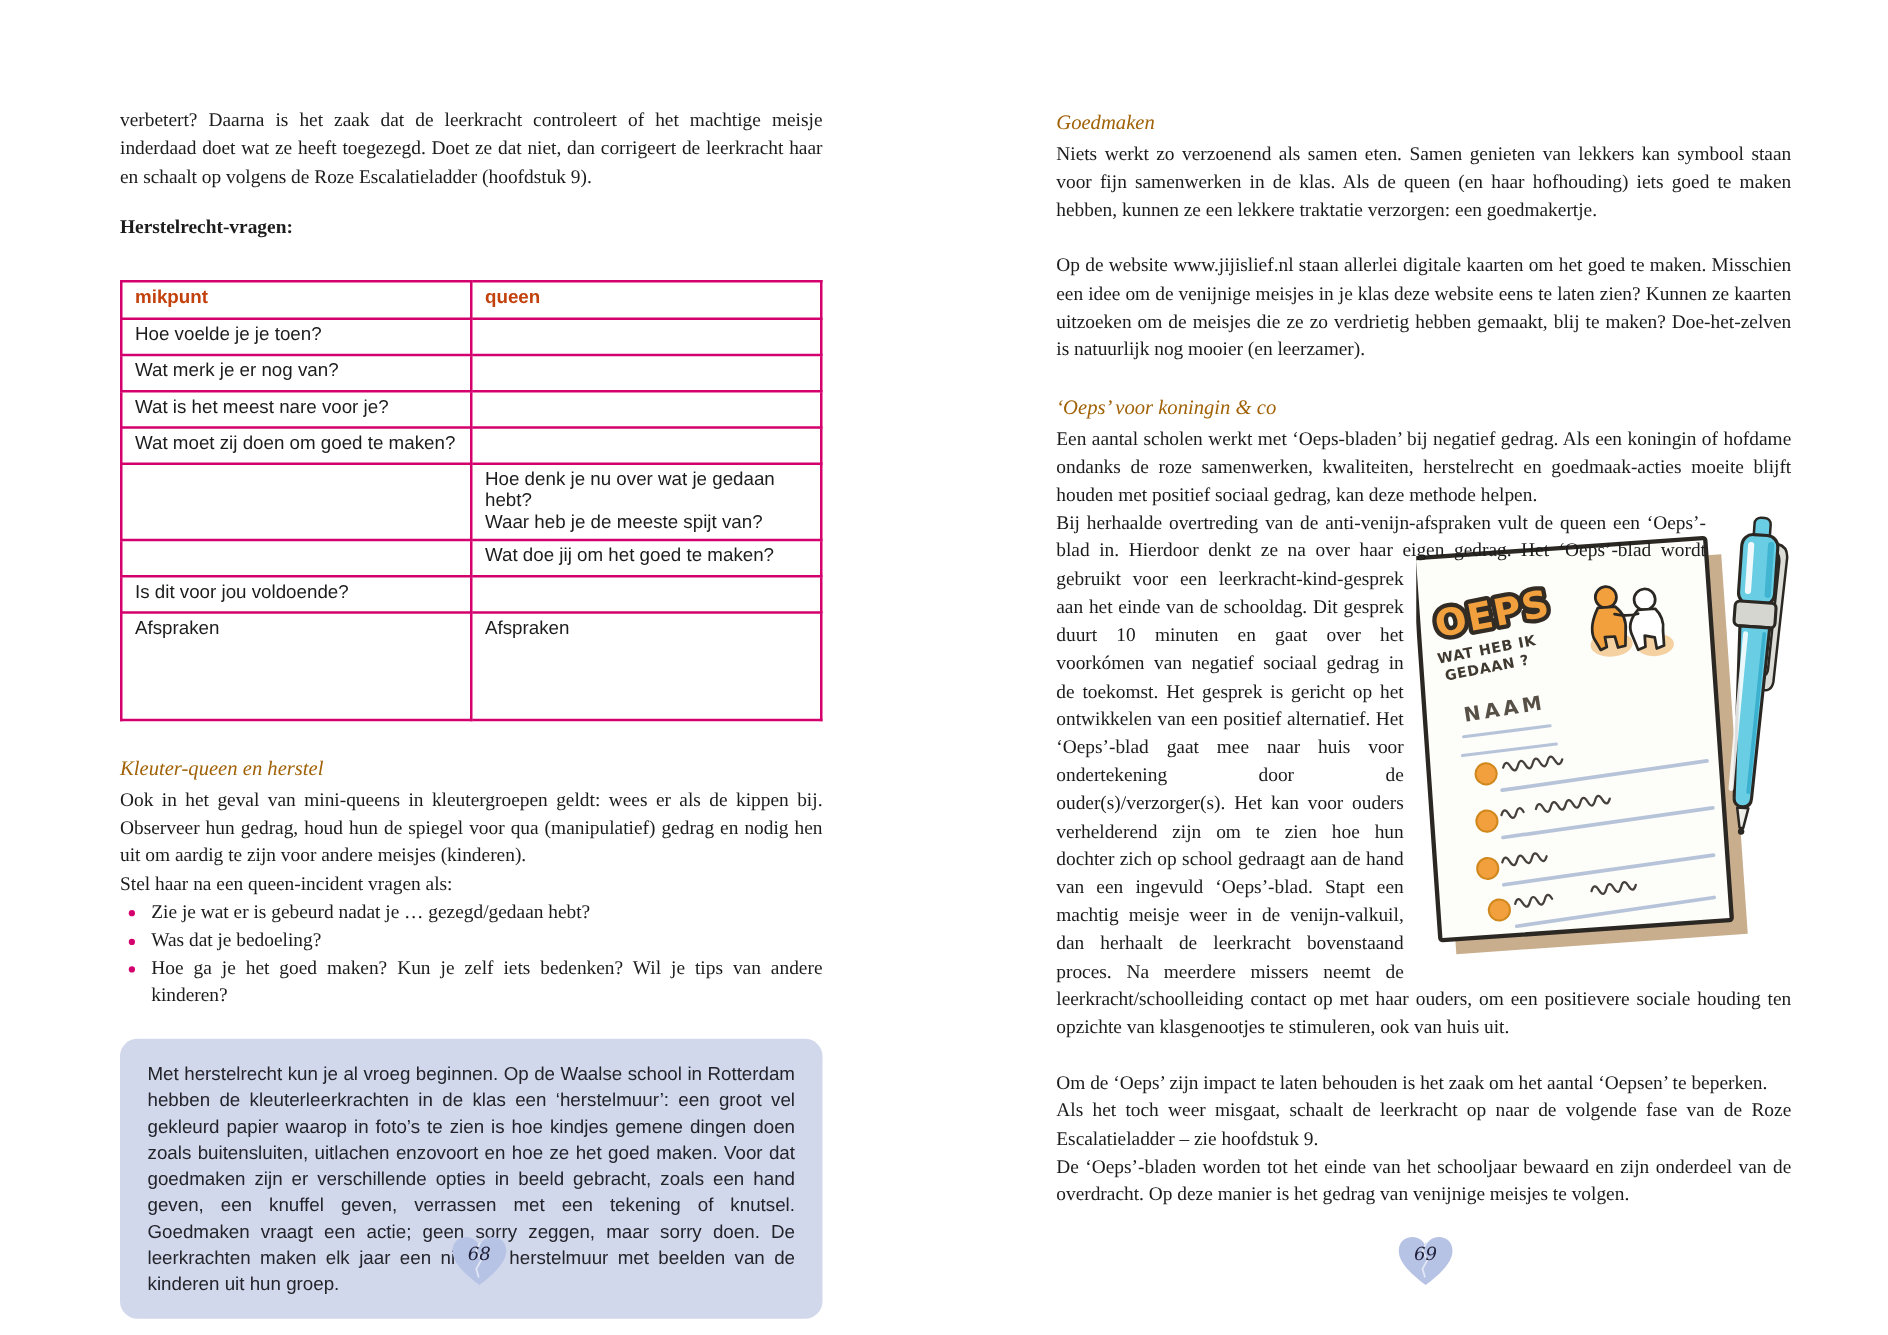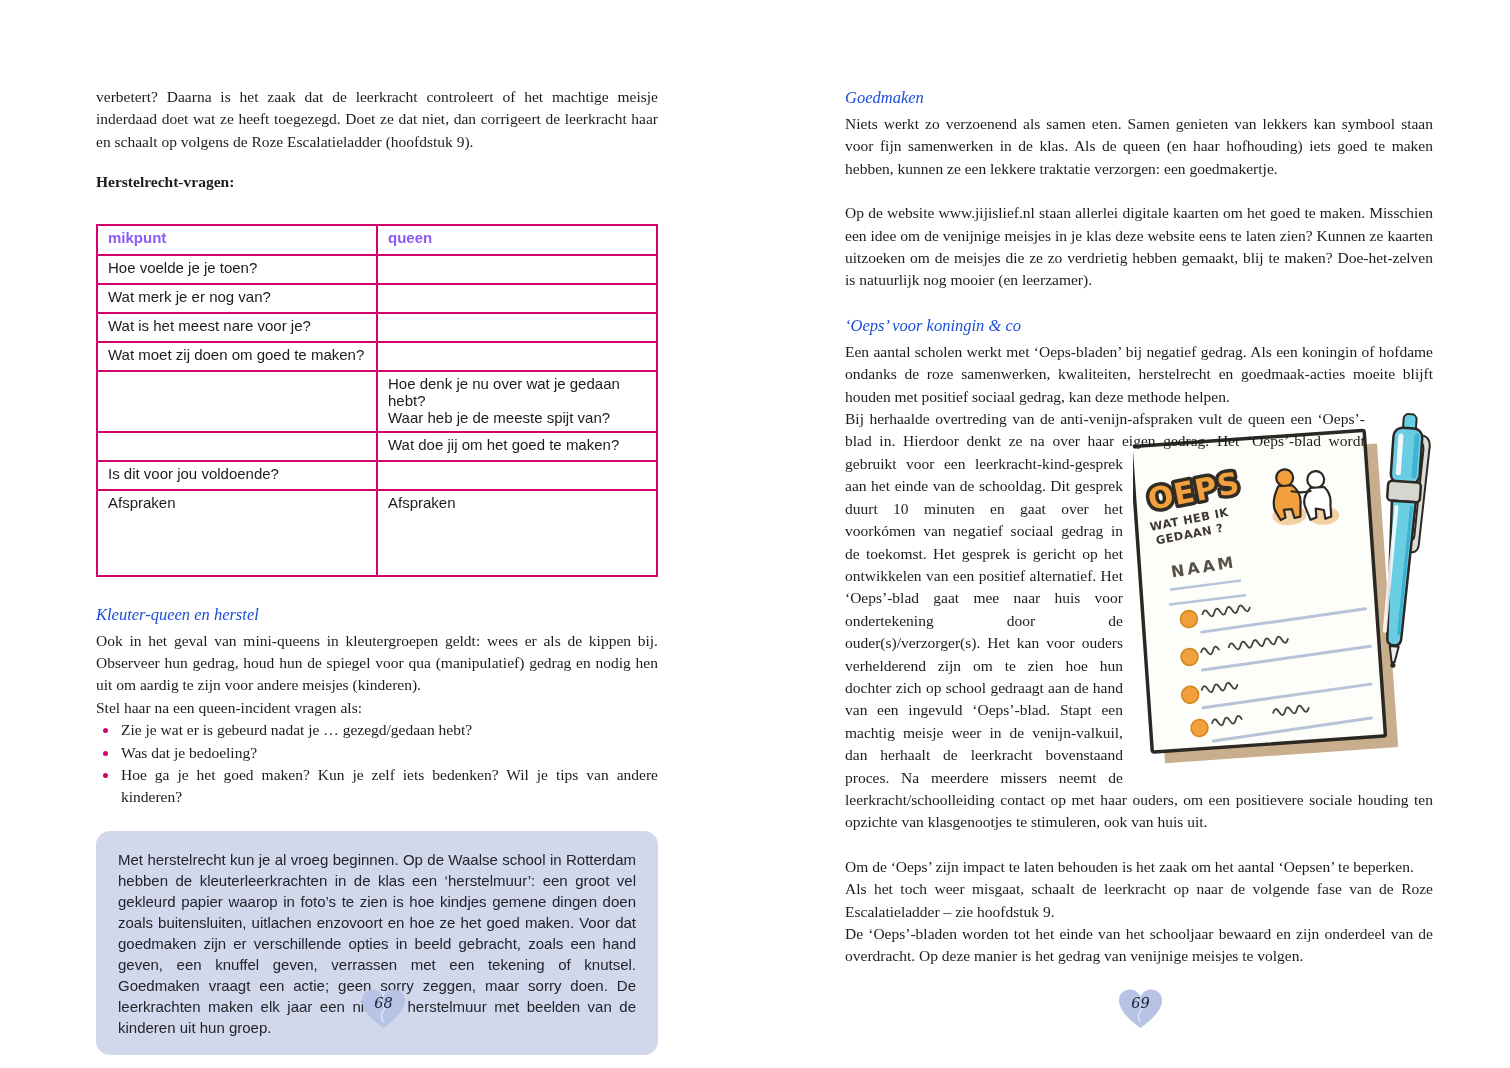--- a/index.html
+++ b/index.html
@@ -10,31 +10,31 @@
   .page { position:absolute; top:86px; }
   .page-left  { left:96px;  width:562px; }
   .page-right { left:845px; width:588px; }
 
   
   .serif { font-family:"Liberation Serif", serif; font-size:15.5px; line-height:22.4px; text-align:justify; margin:0; }
   .label-bold { font-weight:bold; text-align:left; margin:18px 0 30px 0; }
 
   .pink-heading {
     font-family:"Liberation Serif", serif; font-style:italic; font-weight:normal;
-    font-size:16.5px; line-height:24px; color:#1d4ed8; margin:0 0 3px 0; text-align:left;
+    font-size:16.5px; line-height:24px; color:#a16207; margin:0 0 3px 0; text-align:left;
   }
 
   
   table.qtable { width:100%; border-collapse:collapse; margin:13px 0 26px 0;
     font-family:"Liberation Sans", sans-serif; font-size:15px; }
   table.qtable th, table.qtable td {
     border:2px solid #d4006d; padding:3px 10px 5px 10px; vertical-align:top;
     white-space:pre-line; text-align:left; font-weight:normal; color:#1c1c1c;
   }
-  table.qtable th { color:#8b5cf6; font-weight:bold; height:20px; }
+  table.qtable th { color:#c2410c; font-weight:bold; height:20px; }
   table.qtable td { height:19px; }
   table.qtable col { width:50%; }
   tr.tall-row td { height:76px; }
 
   
   ul.pink-bullets { margin:0; padding:0; list-style:none; }
   ul.pink-bullets li { position:relative; padding-left:25px; font-family:"Liberation Serif", serif;
     font-size:15.5px; line-height:22.4px; text-align:justify; }
   ul.pink-bullets li::before { content:""; position:absolute; left:7px; top:9px;
     width:5px; height:5px; border-radius:50%; background:#d4006d; }

